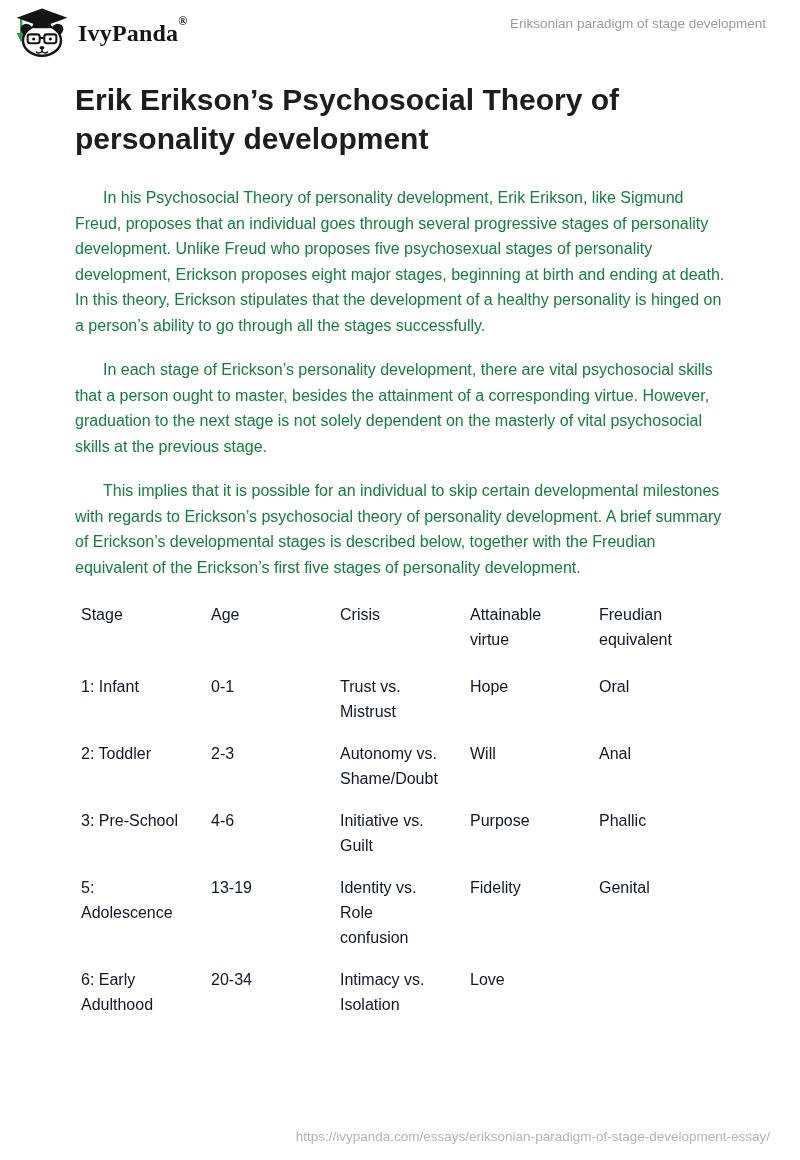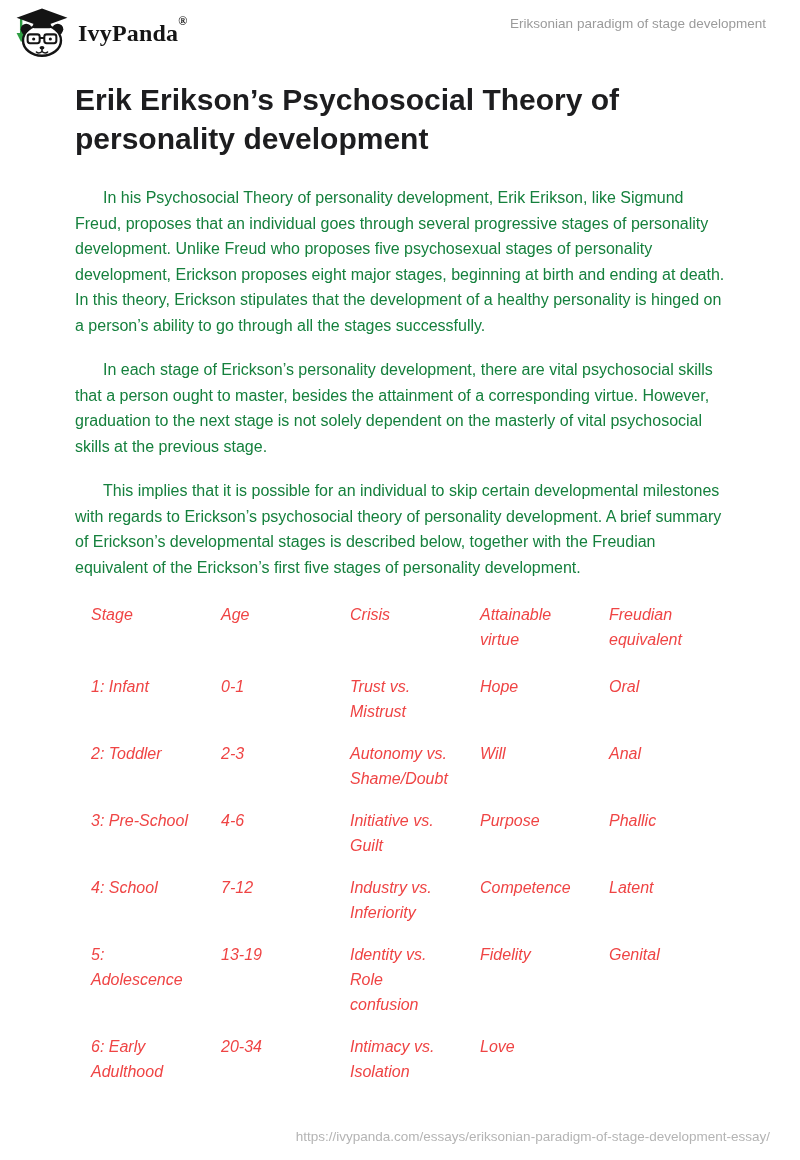--- a/index.html
+++ b/index.html
@@ -69,27 +69,26 @@
   p.body-par {
     font-size: 16px;
     line-height: 25.5px;
     color: #15803d;
     text-indent: 28px;
     margin-bottom: 19px;
   }
 
   
   .stage-table {
-    margin-left: 16px;
+    margin-left: 6px;
     margin-top: 22px;
     width: 650px;
     font-size: 16px;
     line-height: 25px;
-    color: #ef4444;
-    font-style: italic;
+    color: #0f172a;
   }
   .t-row {
     display: grid;
     grid-template-columns: 130px 129px 130px 129px 132px;
     margin-bottom: 17px;
   }
   .t-row.header-row { margin-bottom: 22px; }
   .t-cell {
     white-space: pre-line;
     padding-right: 14px;
@@ -182,28 +181,20 @@
 
       <div class="t-row">
         <div class="t-cell">3: Pre-School</div>
         <div class="t-cell">4-6</div>
         <div class="t-cell">Initiative vs.
 Guilt</div>
         <div class="t-cell">Purpose</div>
         <div class="t-cell">Phallic</div>
       </div>
 
-      <div class="t-row">
-        <div class="t-cell">4: School</div>
-        <div class="t-cell">7-12</div>
-        <div class="t-cell">Industry vs.
-Inferiority</div>
-        <div class="t-cell">Competence</div>
-        <div class="t-cell">Latent</div>
-      </div>
 
       <div class="t-row">
         <div class="t-cell">5:
 Adolescence</div>
         <div class="t-cell">13-19</div>
         <div class="t-cell">Identity vs.
 Role
 confusion</div>
         <div class="t-cell">Fidelity</div>
         <div class="t-cell">Genital</div>

